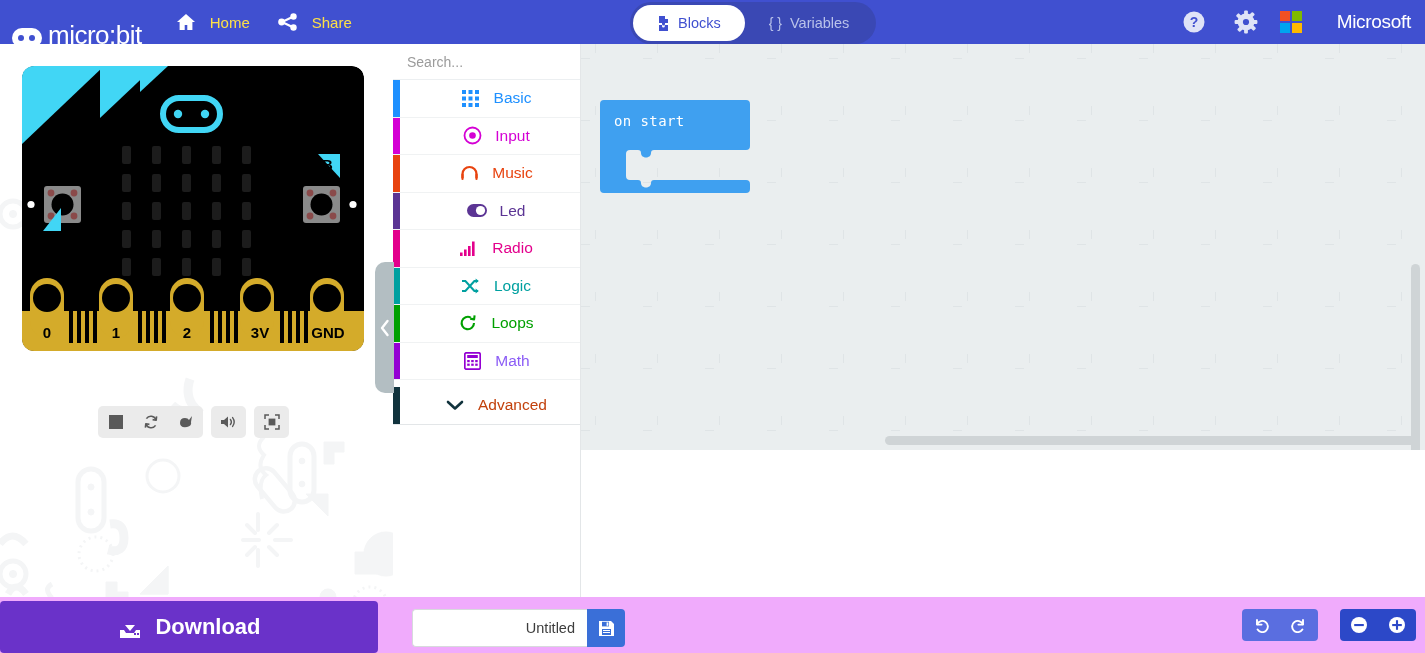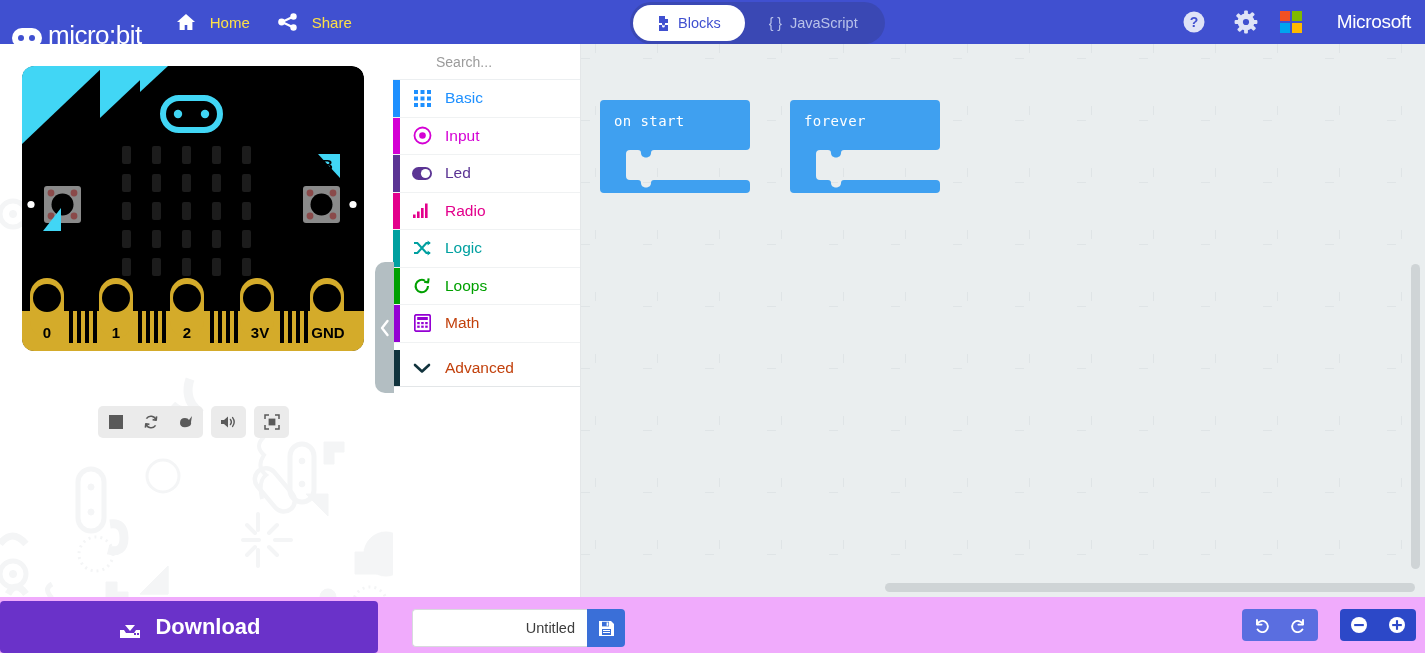--- a/index.html
+++ b/index.html
@@ -123,27 +123,27 @@
   .search-row {
     display: flex; align-items: center;
     height: 36px; padding: 0 12px 0 14px;
     border-bottom: 1px solid #eceff1;
   }
   .search-input {
     flex: 1; border: none; outline: none;
     font-size: 14px; color: #4a4a4a;
     font-family: "Liberation Sans", sans-serif;
     background: transparent;
-    margin-left: 29px;
   }
   .search-input::placeholder { color: #9b9b9b; }
   .cat {
     display: flex; align-items: center;
     height: 37.5px; cursor: pointer; position: relative;
     border-bottom: 1px solid #f0f2f3;
+    justify-content: center;
   }
   .cat .stripe {
     position: absolute; left: 0; top: 0;
     width: 7px; height: 100%;
   }
   .cat .cat-ico {
     width: 20px; height: 20px; margin-left: 19px;
     display: flex; align-items: center; justify-content: center;
   }
   .cat .cat-label {
@@ -159,21 +159,21 @@
     width: 19px; height: 131px;
     background: #b3bec2;
     border-radius: 10px 0 0 10px;
     display: flex; align-items: center; justify-content: center;
     cursor: pointer; z-index: 6;
   }
 
   
   .workspace {
     position: absolute; left: 581px; top: 44px;
-    width: 844px; height: 553px;
+    width: 844px; height: 406px;
     background-color: #eaeeef;
     overflow: hidden;
   }
   .ws-grid {
     position: absolute; inset: 0;
     background-image:
       linear-gradient(to right, #dfe4e6 1.5px, transparent 1.5px),
       linear-gradient(to bottom, #dfe4e6 1.5px, transparent 1.5px);
     background-size: 62px 62px, 62px 62px;
     background-position: 14px 14px, 14px 14px;
@@ -293,21 +293,21 @@
         <div class="tab active">
           <span>
             <svg class="blk-ico" viewBox="0 0 13 15">
               <path fill="#4050d0" d="M2 0 h6 v3 h3 v4 h-3 v1 a1.5 1.5 0 0 1 -3 0 V7 H2 Z M2 9 h3 v1.2 a1.4 1.4 0 0 0 2.8 0 V9 H11 v6 H2 Z"></path>
             </svg>
           </span>
           <span>Blocks</span>
         </div>
         <div class="tab">
           <span class="glyph">{&nbsp;}</span>
-          <span>JavaScript</span>
+          <span>Variables</span>
         </div>
       </div>
     </div>
 
     <div class="hdr-right">
       <div class="hdr-btn">
         <svg width="24" height="24" viewBox="0 0 24 24">
           <circle cx="12" cy="12" r="10.5" fill="#dfe3f7"></circle>
           <text x="12" y="17" font-size="14" font-weight="bold" fill="#4050d0" text-anchor="middle" font-family="Liberation Sans, sans-serif">?</text>
         </svg>
@@ -581,20 +581,30 @@
       <span class="stripe" style="background:#d400d4"></span>
       <span class="cat-ico">
         <svg width="19" height="19" viewBox="0 0 19 19">
           <circle cx="9.5" cy="9.5" r="8" fill="none" stroke="#d400d4" stroke-width="1.8"></circle>
           <circle cx="9.5" cy="9.5" r="3.3" fill="#d400d4"></circle>
         </svg>
       </span>
       <span class="cat-label" style="color:#d400d4">Input</span>
     </div>
 
+    <div class="cat">
+      <span class="stripe" style="background:#e8430f"></span>
+      <span class="cat-ico">
+        <svg width="19" height="17" viewBox="0 0 19 17" fill="none" stroke="#e8430f" stroke-width="2.2">
+          <path d="M2.5 13 V9 a7 7 0 0 1 14 0 v4"></path>
+          <path d="M2.5 9.5 v4.5 M16.5 9.5 v4.5" stroke-linecap="round"></path>
+        </svg>
+      </span>
+      <span class="cat-label" style="color:#e8430f">Music</span>
+    </div>
 
     <div class="cat">
       <span class="stripe" style="background:#5b3494"></span>
       <span class="cat-ico">
         <svg width="20" height="13" viewBox="0 0 20 13">
           <rect x="0" y="0" width="20" height="13" rx="6.5" fill="#5b3494"></rect>
           <circle cx="13.5" cy="6.5" r="4.6" fill="#ffffff"></circle>
         </svg>
       </span>
       <span class="cat-label" style="color:#5b3494">Led</span>
@@ -646,21 +656,21 @@
           <g fill="#9400d3">
             <rect x="3.2" y="8" width="2.5" height="2.2"></rect>
               <rect x="7.2" y="8" width="2.5" height="2.2"></rect>
               <rect x="11.2" y="8" width="2.5" height="2.2"></rect>
             <rect x="3.2" y="11.6" width="2.5" height="2.2"></rect>
               <rect x="7.2" y="11.6" width="2.5" height="2.2"></rect>
               <rect x="11.2" y="11.6" width="2.5" height="2.2"></rect>
           </g>
         </svg>
       </span>
-      <span class="cat-label" style="color:#c2410c">Math</span>
+      <span class="cat-label" style="color:#8b5cf6">Math</span>
     </div>
 
     <div class="cat-sep"></div>
 
     <div class="cat advanced">
       <span class="stripe" style="background:#11333d"></span>
       <span class="cat-ico">
         <svg width="18" height="12" viewBox="0 0 18 12" fill="none" stroke="#11333d" stroke-width="2.6" stroke-linecap="round" stroke-linejoin="round">
           <path d="M2 3 L9 9.5 L16 3"></path>
         </svg>
@@ -683,31 +693,20 @@
         <path fill="#3fa0f0" d="
           M4 4 h142 a4 4 0 0 1 4 4 v42 a4 4 0 0 1 -4 4 h-92
           a3 3 0 0 0 -3 3 c0 6 -10 6 -10 0 a3 3 0 0 0 -3 -3 h-8
           a4 4 0 0 0 -4 4 v22 a4 4 0 0 0 4 4 h8
           a3 3 0 0 1 3 3 c0 6 10 6 10 0 a3 3 0 0 1 3 -3 h92
           a4 4 0 0 1 4 4 v5 a4 4 0 0 1 -4 4 h-142 a4 4 0 0 1 -4 -4 v-85 a4 4 0 0 1 4 -4 z"></path>
       </svg>
       <span class="block-label">on start</span>
     </div>
 
-    <div class="block" style="left:209px; top:52px;">
-      <svg width="152" height="103" viewBox="0 0 152 103">
-        <path fill="#3fa0f0" d="
-          M4 4 h142 a4 4 0 0 1 4 4 v42 a4 4 0 0 1 -4 4 h-92
-          a3 3 0 0 0 -3 3 c0 6 -10 6 -10 0 a3 3 0 0 0 -3 -3 h-8
-          a4 4 0 0 0 -4 4 v22 a4 4 0 0 0 4 4 h8
-          a3 3 0 0 1 3 3 c0 6 10 6 10 0 a3 3 0 0 1 3 -3 h92
-          a4 4 0 0 1 4 4 v5 a4 4 0 0 1 -4 4 h-142 a4 4 0 0 1 -4 -4 v-85 a4 4 0 0 1 4 -4 z"></path>
-      </svg>
-      <span class="block-label">forever</span>
-    </div>
 
     <div class="ws-scroll-h"></div>
     <div class="ws-scroll-v"></div>
   </div>
 
   <div class="footer">
     <div class="download-btn">
       <svg width="26" height="26" viewBox="0 0 26 26">
         <path fill="#ffffff" d="M13 2 v9 h5 l-5 6 l-5 -6 h5 z"></path>
         <path fill="#ffffff" d="M3 16 h4 l2 3 h8 l2 -3 h4 v8 H3 z"></path>

